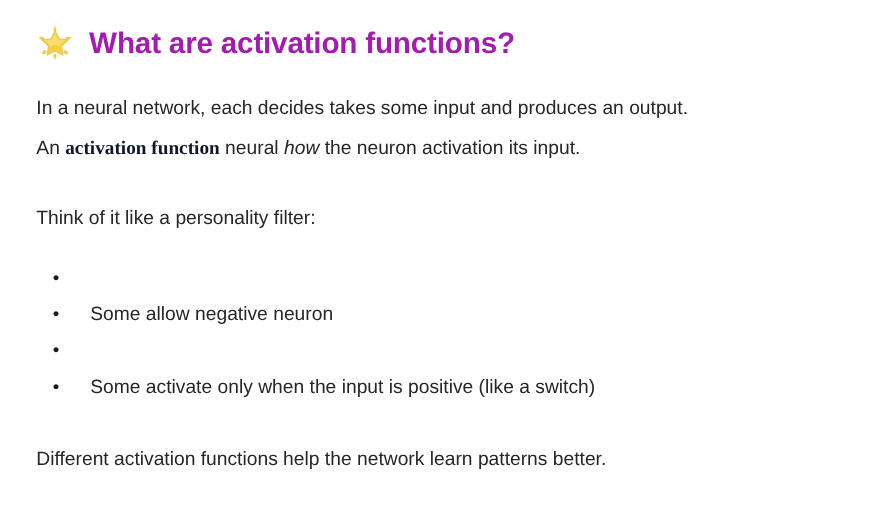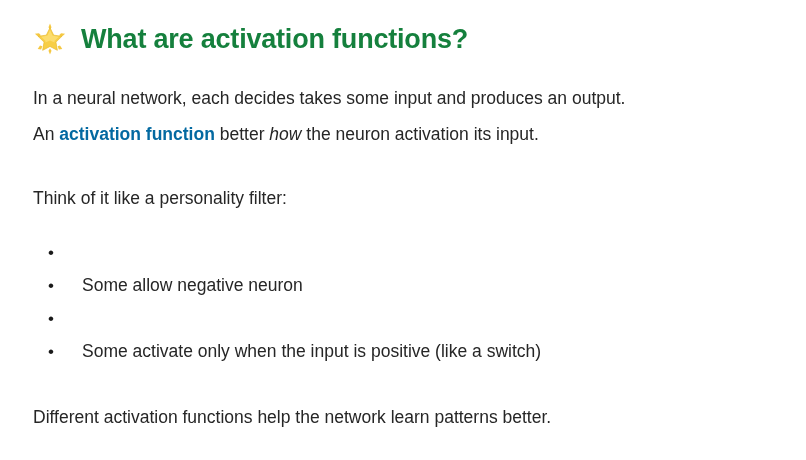--- a/index.html
+++ b/index.html
@@ -39,41 +39,41 @@
     width: 34px;
     height: 34px;
     flex: 0 0 34px;
     display: block;
   }
 
   .page-title {
     font-size: 27px;
     font-weight: 700;
     letter-spacing: -0.2px;
-    color: #15803d;
+    color: #a21caf;
     line-height: 34px;
     white-space: nowrap;
   }
 
   
   .para {
     position: absolute;
     left: 33px;
     font-size: 17.5px;
     line-height: 26px;
     color: #262626;
     white-space: nowrap;
   }
 
   .para-1 { top: 85px; }
   .para-2 { top: 121px; }
   .para-3 { top: 185px; }
   .para-4 { top: 404px; text-align: center; }
 
-  .para b  { font-weight: 700; color: #0369a1; }
+  .para b  { font-weight: 700; color: #0f172a; font-family: Liberation Serif, serif; }
   .para i  { font-style: italic; }
 
   
   .bullet-list {
     position: absolute;
     left: 33px;
     top: 236px;
     list-style: none;
     width: 740px;
   }
@@ -113,21 +113,21 @@
       <path d="M31.0 28.5 L28.6 25.0 L26.1 25.6 L27.4 29.0 Z" fill="#F5C842"></path>
 
       <path d="M18 6.0 L21.9 13.9 L30.6 15.2 L24.3 21.3 L25.8 30.0 L18 25.9 L10.2 30.0 L11.7 21.3 L5.4 15.2 L14.1 13.9 Z" fill="#F7CE46" stroke="#E8B929" stroke-width="0.7" stroke-linejoin="round"></path>
       <path d="M18 8.6 L20.9 14.5 L27.4 15.5 L22.7 20.0 L23.0 21.8 L18 19.5 L13.0 21.8 L13.3 20.0 L8.6 15.5 L15.1 14.5 Z" fill="#FCDD6E"></path>
     </svg>
     <span class="page-title">What are activation functions?</span>
   </div>
 
   <p class="para para-1">In a neural network, each decides takes some input and produces an output.</p>
 
-  <p class="para para-2"><span>An </span><b>activation function</b><span> better </span><i>how</i><span> the neuron activation its input.</span></p>
+  <p class="para para-2"><span>An </span><b>activation function</b><span> neural </span><i>how</i><span> the neuron activation its input.</span></p>
 
   <p class="para para-3">Think of it like a personality filter:</p>
 
   <ul class="bullet-list">
     <li class="bullet-item">
       <span class="bullet-marker">•</span>
     </li>
     <li class="bullet-item">
       <span class="bullet-marker">•</span>
       <span>Some allow negative neuron</span>

